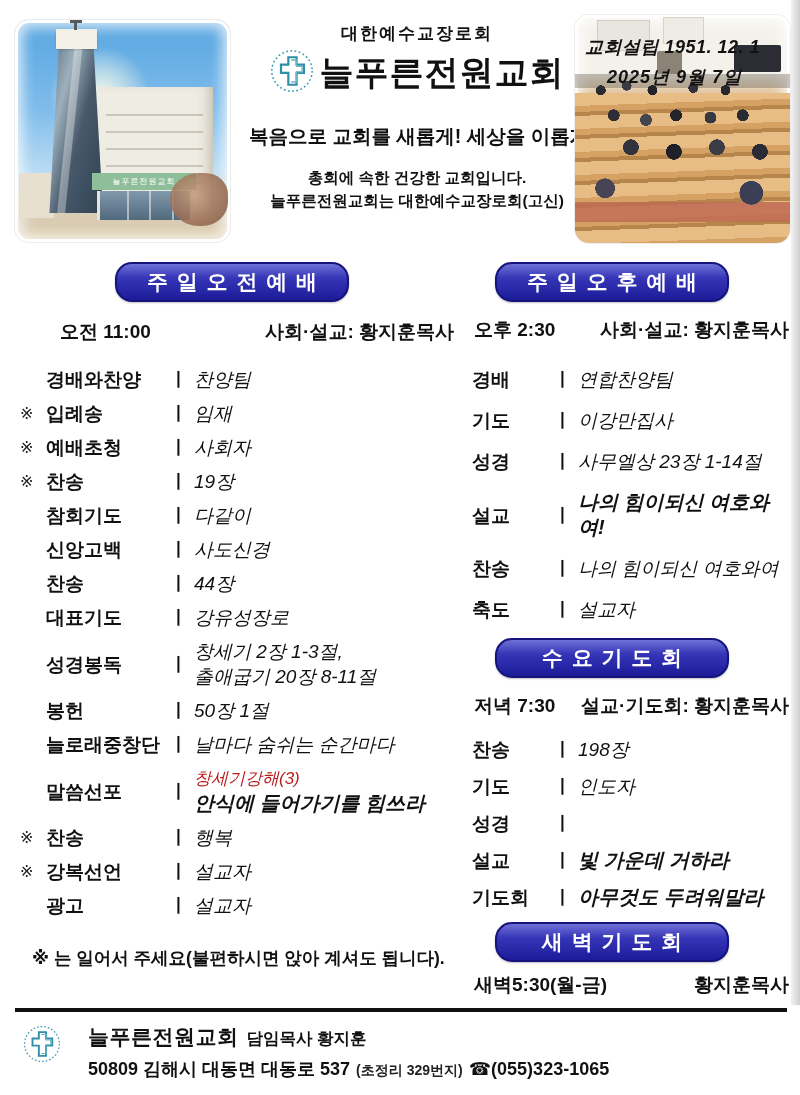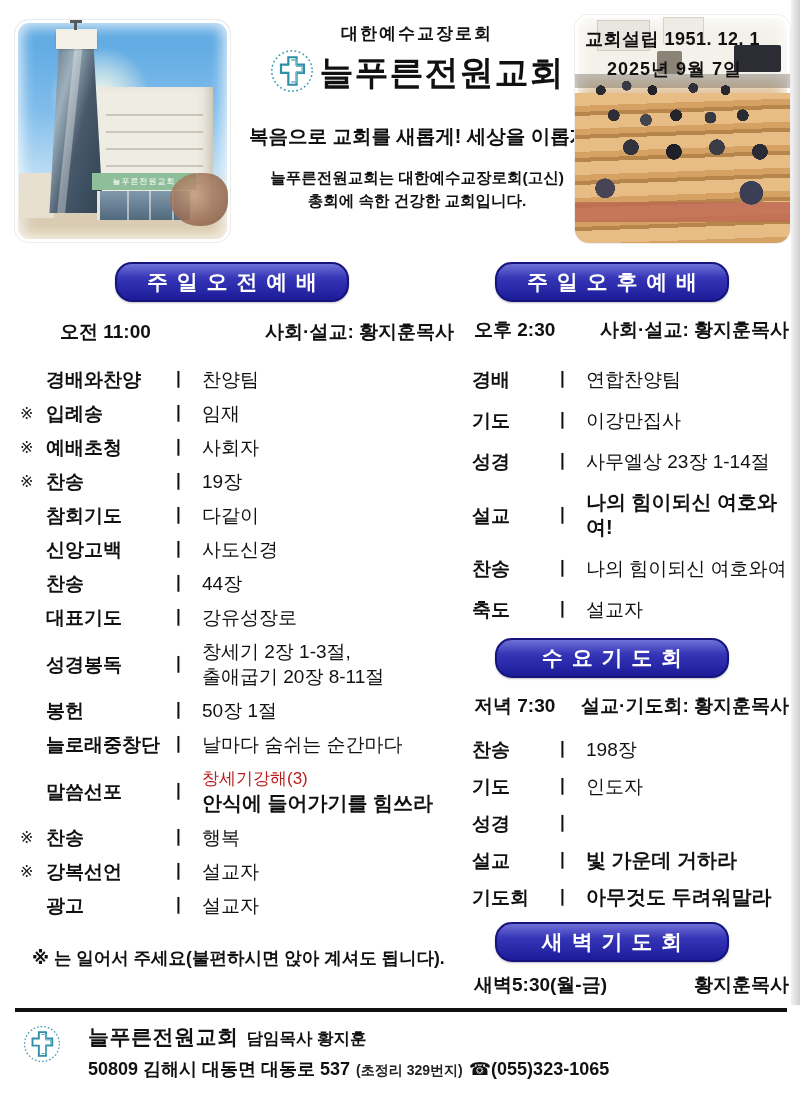--- a/index.html
+++ b/index.html
@@ -56,21 +56,21 @@
     radial-gradient(circle 6px at 33% 46%,#454550 97%,transparent),
     radial-gradient(circle 6px at 47% 44%,#23232b 97%,transparent),
     radial-gradient(circle 6px at 63% 45%,#383842 97%,transparent),
     radial-gradient(circle 6px at 78% 44%,#2a2a33 97%,transparent),
     radial-gradient(circle 8px at 26% 58%,#33333d 97%,transparent),
     radial-gradient(circle 8px at 46% 60%,#20202a 97%,transparent),
     radial-gradient(circle 8px at 66% 58%,#3c3c46 97%,transparent),
     radial-gradient(circle 8px at 86% 60%,#2b2b35 97%,transparent),
     radial-gradient(circle 12px at 82% 78%,#3a3f55 97%,transparent),
     radial-gradient(circle 10px at 14% 76%,#494455 97%,transparent);}
-  .photo-date{position:absolute;left:10px;top:12px;width:200px;z-index:5;}
+  .photo-date{position:absolute;left:10px;top:20px;width:200px;z-index:5;font-style:italic;}
   .photo-date .l1{font-size:18px;font-weight:800;letter-spacing:.5px;}
   .photo-date .l2{font-size:18px;font-weight:800;margin-top:6px;padding-left:22px;letter-spacing:1px;}
 
   .header-center{position:absolute;left:249px;top:22px;width:336px;text-align:center;}
   .denomination{font-size:17px;font-weight:700;letter-spacing:2px;}
   .title-row{display:flex;align-items:center;justify-content:center;margin-top:4px;gap:6px;}
   .church-title{font-size:34px;font-weight:800;letter-spacing:1px;white-space:nowrap;}
   .slogan{margin-top:26px;font-size:19.5px;font-weight:800;white-space:nowrap;}
   .slogan-ref{margin-top:8px;font-size:17px;font-weight:700;}
   .desc{margin-top:16px;font-size:15.5px;font-weight:600;line-height:23px;}
@@ -90,21 +90,21 @@
   .col-left .meta{padding-left:40px;padding-right:2px;}
   .col-right .meta{padding-left:14px;padding-right:2px;margin-top:15px;}
   .meta-dawn{margin-top:10px !important;padding-left:12px;padding-right:44px;}
 
   
   .items-list{margin-top:22px;}
   .item-row{display:flex;align-items:center;font-size:19px;line-height:25px;}
   .star{display:inline-block;width:26px;font-size:16px;color:#222;flex:0 0 auto;}
   .item-label{display:inline-block;text-align:justify;text-align-last:justify;font-weight:800;flex:0 0 auto;}
   .sep{font-weight:800;margin-left:1px;}
-  .item-value{margin-left:14px;font-weight:500;}
+  .item-value{margin-left:6px;font-weight:500;font-style:italic;}
   .value-line{min-height:25px;}
   .vsmall{font-size:17px;font-weight:400;color:#b91c1c;}
   .vbold{font-size:20px;font-weight:800;}
   .sec-morning .item-row{margin-bottom:9px;}
   .sec-morning .item-label{width:122px;}
   .sec-afternoon .item-row{margin-bottom:16px;}
   .sec-wednesday .item-row{margin-bottom:12px;}
   .sec-afternoon .star,.sec-wednesday .star{width:12px;}
   .sec-afternoon .item-label,.sec-wednesday .item-label{width:80px;}
   .sec-afternoon .items-list{margin-top:24px;}
@@ -160,22 +160,22 @@
         <svg width="44" height="44" viewBox="0 0 48 48">
           <circle cx="24" cy="24" r="22" fill="none" stroke="#3a9ab0" stroke-width="1.6" stroke-dasharray="2 2.6"></circle>
           <path d="M20 9 h9 v8 h8 v9 h-8 v13 h-9 v-13 h-8 v-9 h8 z" fill="none" stroke="#2e8fa6" stroke-width="2.4"></path>
           <path d="M23 12 h6 v7 h6 v6 h-6 v11 h-6" fill="none" stroke="#6db6c6" stroke-width="1.4"></path>
         </svg>
       </span>
       <span class="church-title">늘푸른전원교회</span>
     </div>
     <div class="slogan">복음으로 교회를 새롭게! 세상을 이롭게!</div>
     <div class="desc">
+      <div>총회에 속한 건강한 교회입니다.</div>
       <div>늘푸른전원교회는 대한예수교장로회(고신)</div>
-      <div>총회에 속한 건강한 교회입니다.</div>
     </div>
   </div>
 
   <div class="photo photo-congregation">
     <div class="c-screen1"></div>
     <div class="c-screen2"></div>
     <div class="c-stage"></div>
     <div class="c-piano"></div>
     <div class="c-band"></div>
     <div class="c-pews"></div>

